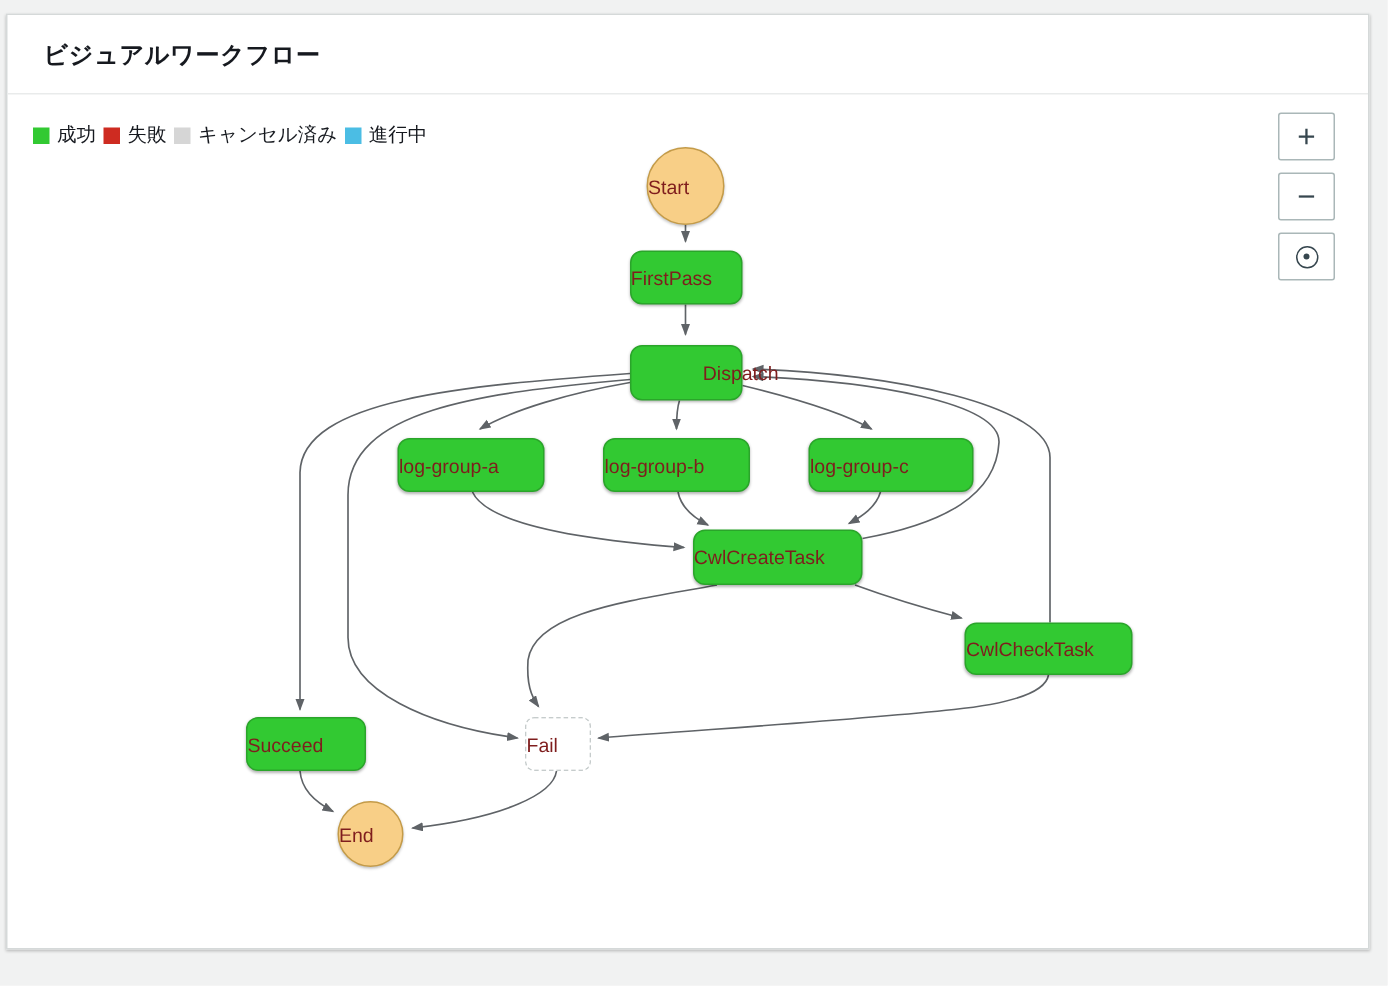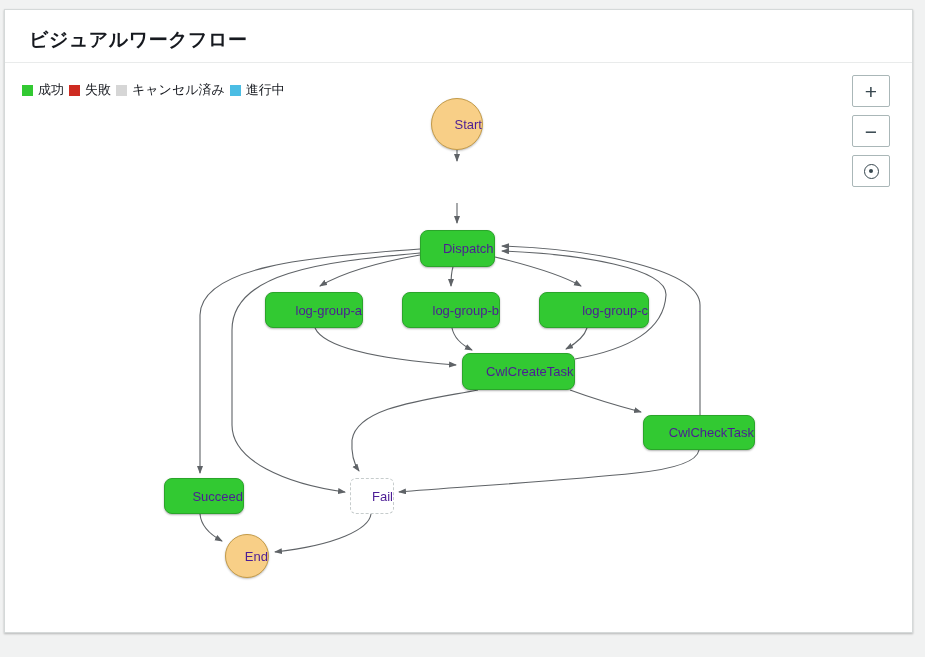--- a/index.html
+++ b/index.html
@@ -17,21 +17,21 @@
     background: #ffffff;
     border: 1px solid #d5d9d9;
     box-shadow: 0 1px 2px rgba(0,0,0,.25);
   }
   .card-header {
     height: 53px;
     padding: 17px 0 0 24px;
     border-bottom: 1px solid #e9ebeb;
   }
   .card-header h2 {
-    font-size: 19px;
+    font-size: 16px;
     font-weight: bold;
     color: #16191f;
     letter-spacing: .5px;
   }
   .legend {
     position: absolute;
     left: 22px; top: 81px;
     display: flex;
     align-items: center;
     gap: 5px;
@@ -65,22 +65,22 @@
   .center-icon .dot { width: 4.5px; height: 4.5px; border-radius: 50%; background: #37474f; }
   #edges {
     position: absolute; left: 0; top: 0;
     width: 925px; height: 657px;
     z-index: 5;
     pointer-events: none;
   }
   #nodes { position: absolute; left: 0; top: 0; width: 925px; height: 657px; z-index: 6; pointer-events: none; }
   .node {
     position: absolute;
-    display: flex; align-items: center; justify-content: flex-end;
-    font-size: 13px; color: #4c1d95;
+    display: flex; align-items: center; justify-content: flex-start;
+    font-size: 13px; color: #7f1d1d;
     pointer-events: auto;
     cursor: pointer;
   }
   .node.rect {
     border-radius: 8px;
     border: 1px solid #2aa52a;
     box-shadow: 0 1px 2px rgba(0,0,0,.30);
   }
   .node.rect-dashed {
     border-radius: 6px;
@@ -143,20 +143,23 @@
     <path d="M478,390 C425,400 357,407 352,440 C351,456 354,464 359,471" fill="none" stroke="#5f6367" stroke-width="1.1" marker-end="url(#arrow)"></path>
     <path d="M699,450 C697,462 674,469 636,473 C560,481 458,487 399,492" fill="none" stroke="#5f6367" stroke-width="1.1" marker-end="url(#arrow)"></path>
     <path d="M200,514 C201,526 209,534 222,541" fill="none" stroke="#5f6367" stroke-width="1.1" marker-end="url(#arrow)"></path>
     <path d="M371,514 C369,529 337,545 275,552" fill="none" stroke="#5f6367" stroke-width="1.1" marker-end="url(#arrow)"></path>
   </svg>
 
 <div id="nodes">
     <div class="node circle" style="left: 431px; top: 98px; width: 52px; height: 52px; background: rgb(248, 207, 135);">
       <span>Start</span>
     </div>
+    <div class="node rect" style="left: 419.5px; top: 167px; width: 75px; height: 36px; background: rgb(50, 201, 50);">
+      <span>FirstPass</span>
+    </div>
     <div class="node rect" style="left: 419.5px; top: 229.5px; width: 75px; height: 37px; background: rgb(50, 201, 50); padding-left: 48px;">
       <span>Dispatch</span>
     </div>
     <div class="node rect" style="left: 265px; top: 292px; width: 98px; height: 36px; background: rgb(50, 201, 50);">
       <span>log-group-a</span>
     </div>
     <div class="node rect" style="left: 402px; top: 292px; width: 98px; height: 36px; background: rgb(50, 201, 50);">
       <span>log-group-b</span>
     </div>
     <div class="node rect" style="left: 539px; top: 292px; width: 110px; height: 36px; background: rgb(50, 201, 50);">

